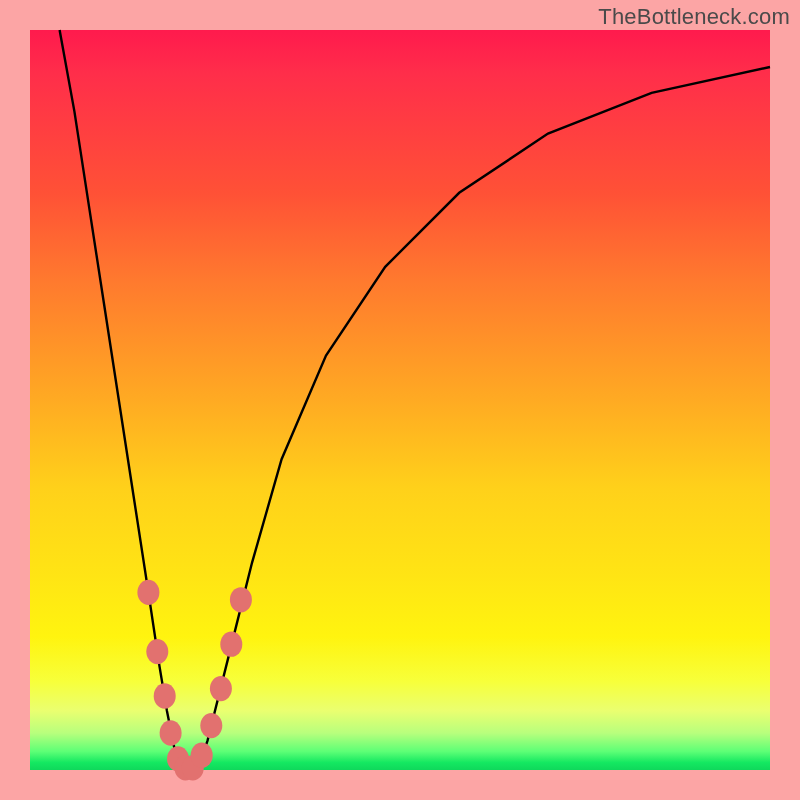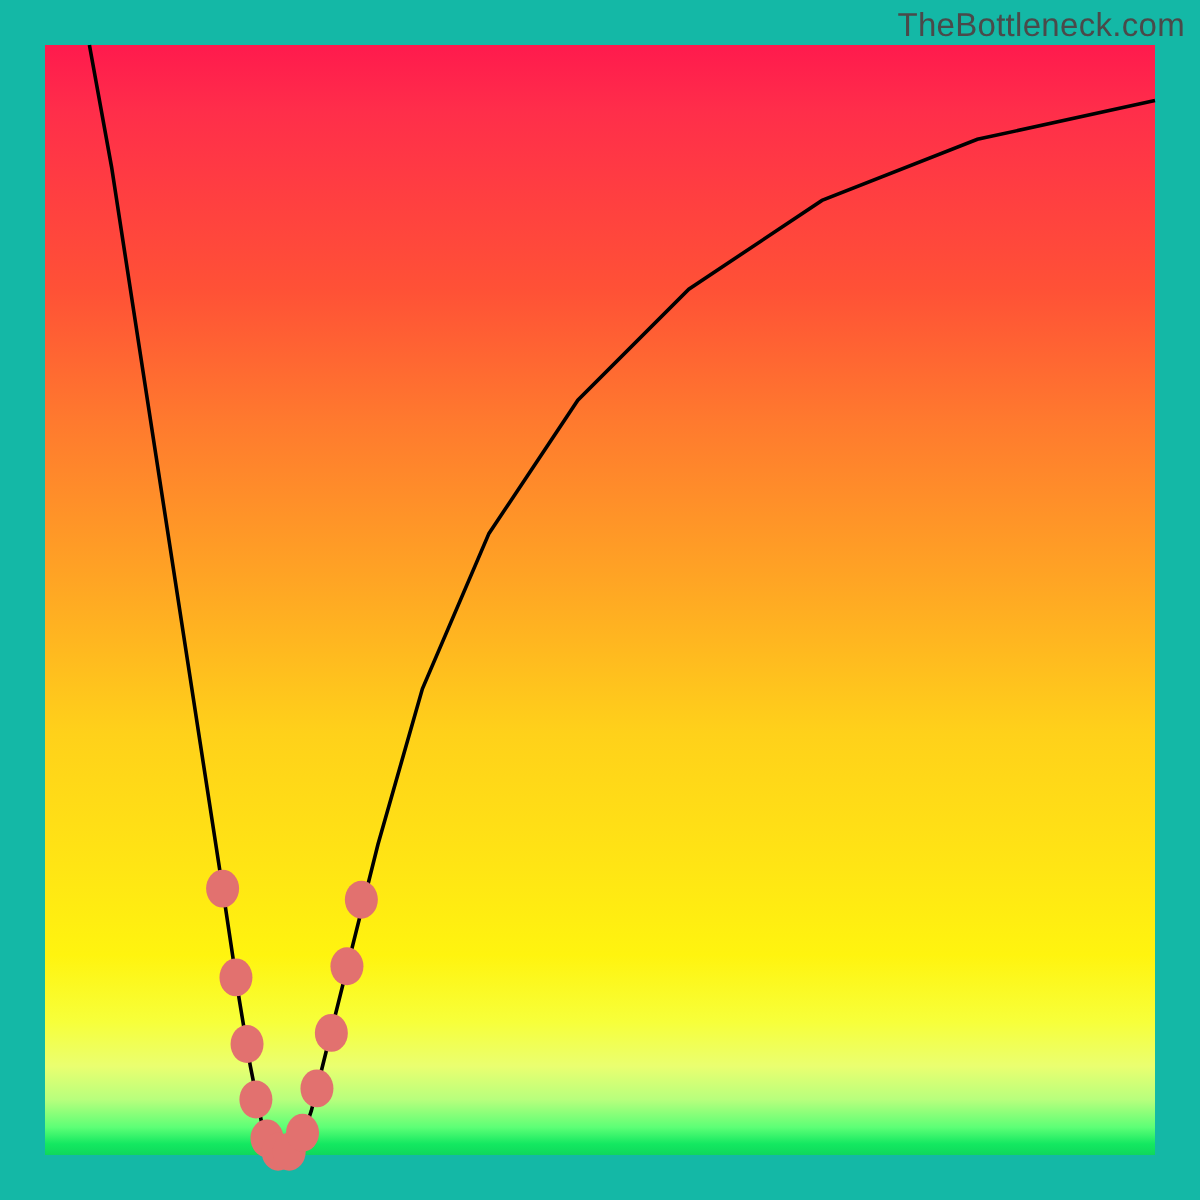--- a/index.html
+++ b/index.html
@@ -10,21 +10,21 @@
     overflow: hidden;
     background: #000;
     font-family: Arial, Helvetica, sans-serif;
   }
   .frame {
     position: absolute;
     left: 0;
     top: 0;
     width: 800px;
     height: 800px;
-    background: #14b8a6;
+    background: #fca5a5;
   }
   .plot-area {
     position: absolute;
     left: 30px;
     top: 30px;
     width: 740px;
     height: 740px;
     
     background: linear-gradient(
       to bottom,

